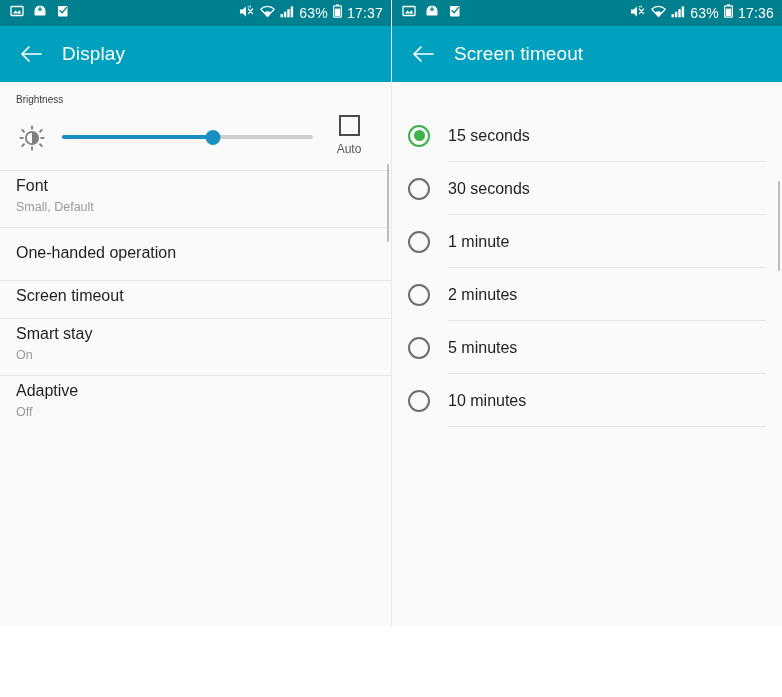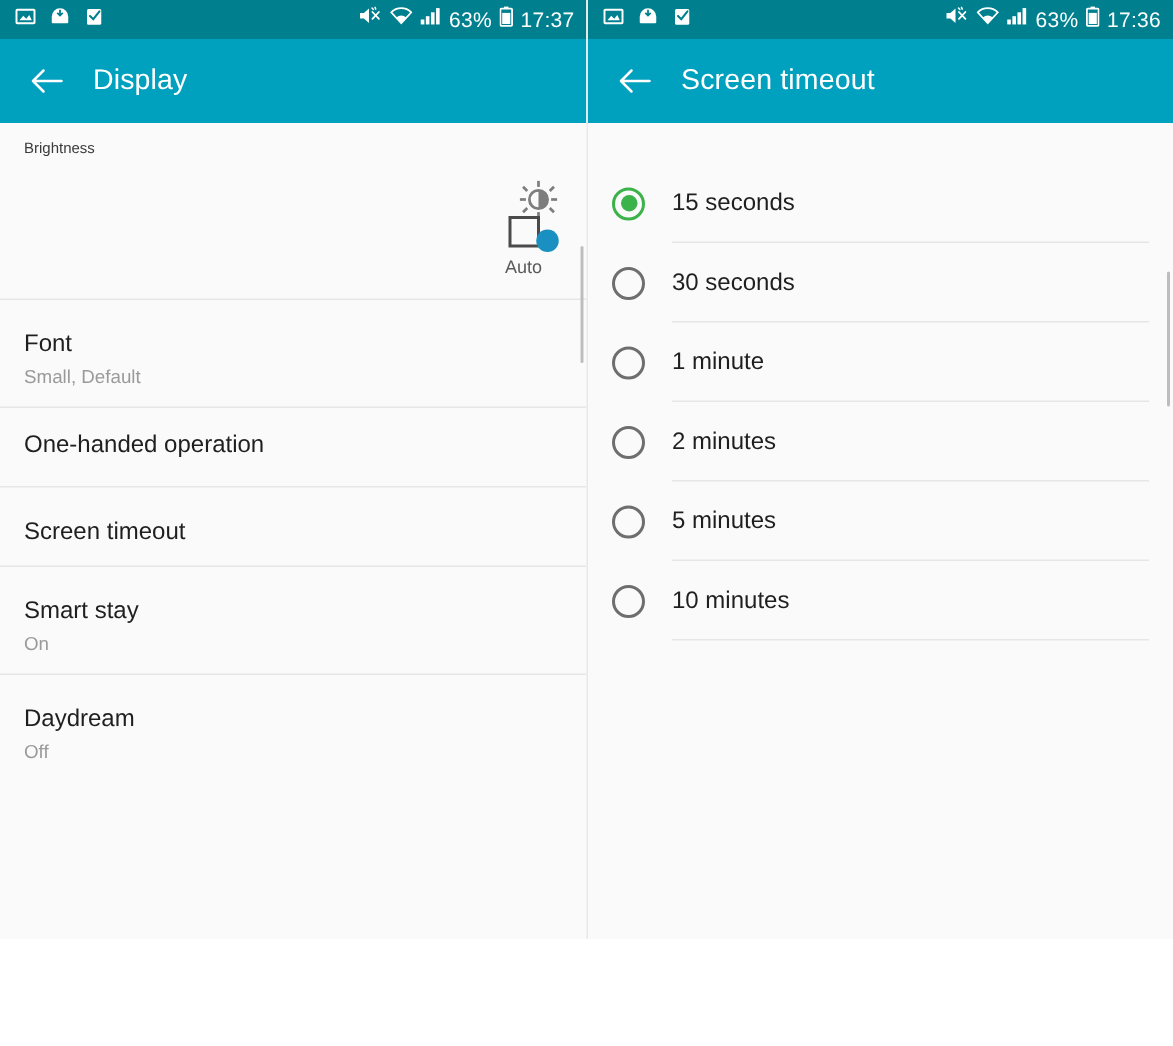--- a/index.html
+++ b/index.html
@@ -99,22 +99,21 @@
     padding: 12px 16px 8px 16px;
     position: relative;
   }
   .brightness-label {
     font-size: 10px;
     color: #3b3b3b;
     margin-bottom: 12px;
   }
   .brightness-row {
     display: flex;
-    align-items: flex-end;
-    flex-direction: column;
+    align-items: center;
   }
   .bright-icon {
     width: 32px;
     flex: none;
     display: flex;
     align-items: center;
     justify-content: center;
     padding-top: 3px;
   }
   .slider-wrap {
@@ -170,21 +169,21 @@
     font-size: 12px;
     color: #5a5a5a;
     margin-top: 6px;
   }
 
   
   .settings-list {
     margin-top: 6px;
   }
   .setting-item {
-    padding: 19px 16px 11px 16px;
+    padding: 4px 16px 11px 16px;
     border-top: 1px solid #e6e6e6;
     cursor: pointer;
     background: #fafafa;
   }
   .setting-item:first-child { border-top: 1px solid #e6e6e6; }
   .setting-title {
     font-size: 16px;
     color: #1f1f1f;
     line-height: 22px;
   }
@@ -363,21 +362,21 @@
           <div class="setting-title">One-handed operation</div>
         </div>
         <div class="setting-item">
           <div class="setting-title">Screen timeout</div>
         </div>
         <div class="setting-item">
           <div class="setting-title">Smart stay</div>
           <div class="setting-sub">On</div>
         </div>
         <div class="setting-item">
-          <div class="setting-title">Daydream</div>
+          <div class="setting-title">Adaptive</div>
           <div class="setting-sub">Off</div>
         </div>
       </div>
 
       <div class="scrollbar" style="top:82px;height:78px;"></div>
     </div>
   </div>
 
   <div class="phone right">
 

